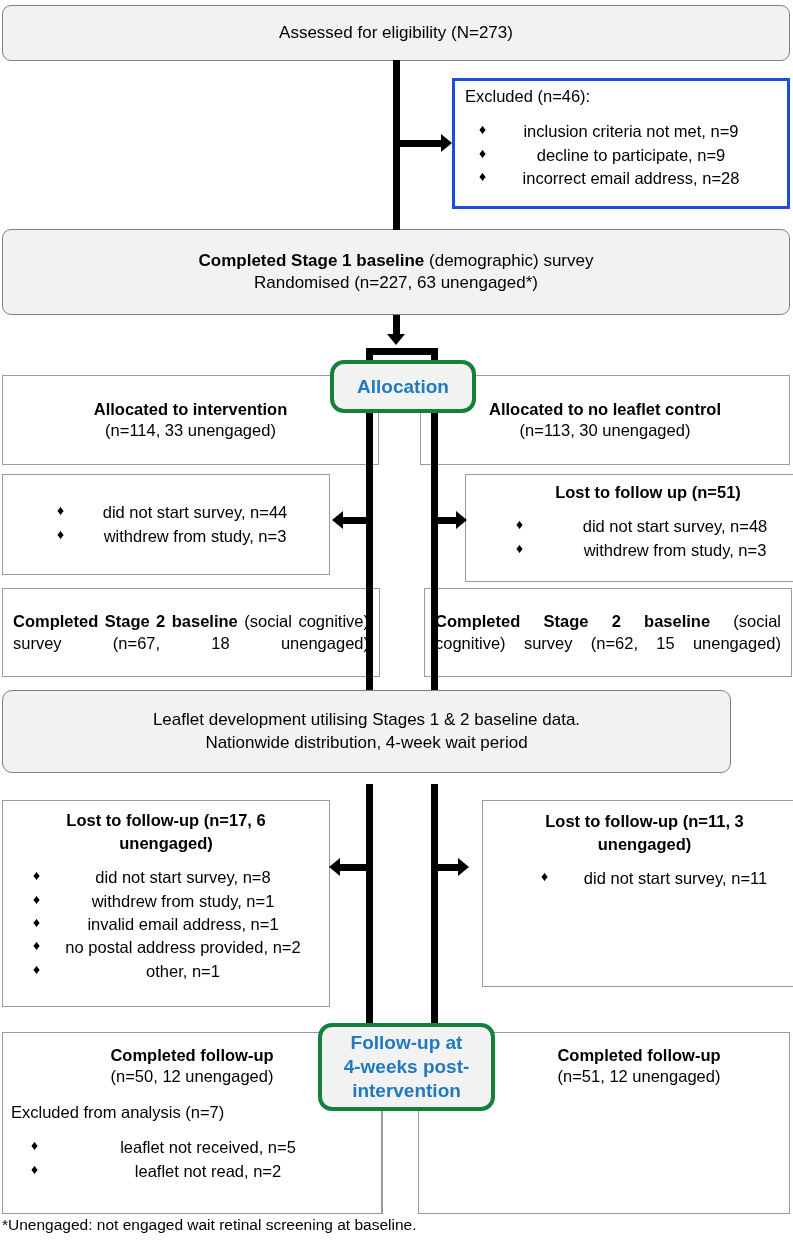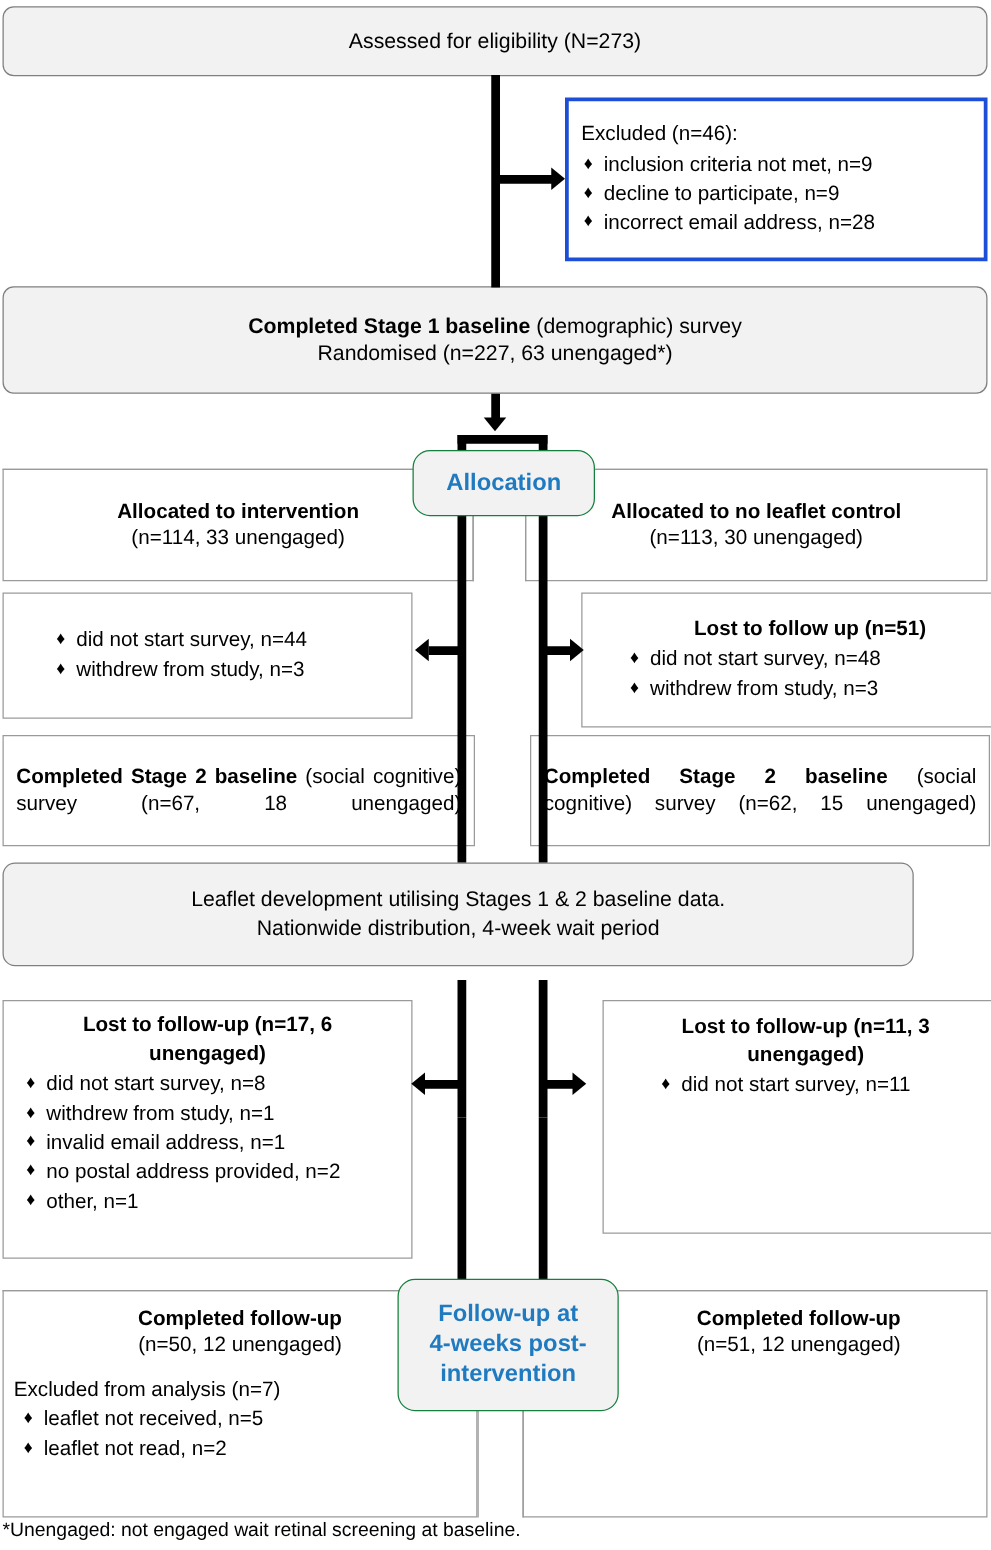--- a/index.html
+++ b/index.html
@@ -54,22 +54,23 @@
     text-align: justify;
     text-align-last: justify;
     font-size: 16.5px;
     line-height: 1.32;
     padding: 0 10px;
   }
 
   
   ul.bul {
     list-style: none;
-    margin: 0;
+    margin: 12px;
     padding: 0;
+    text-align: center;
   }
   ul.bul li {
     font-size: 16.5px;
     line-height: 1.42;
     white-space: nowrap;
     position: relative;
     padding-left: 18px;
   }
   ul.bul li:before {
     content: "\2666";
@@ -85,21 +86,21 @@
     line-height: 1.28;
     margin-bottom: 2px;
   }
   .pad-l { padding-left: 10px; padding-right: 8px; }
 
   
   .pill {
     position: absolute;
     box-sizing: border-box;
     background: #f2f2f2;
-    border: 1px solid #15803d;
+    border: 4px solid #15803d;
     border-radius: 14px;
     display: flex;
     align-items: center;
     justify-content: center;
     text-align: center;
     color: #1f7ac0;
     font-weight: bold;
     font-size: 19px;
     line-height: 1.25;
     z-index: 40;
@@ -298,21 +299,21 @@
     </div>
   </div>
 
   <div class="box hairline" style="left:418px; top:1032px; width:372px; height:182px; justify-content:flex-start;">
     <div style="padding-top:12px; padding-left:70px;">
       <div class="ctext b" style="text-align:center;">Completed follow-up</div>
       <div class="ctext" style="text-align:center;">(n=51, 12 unengaged)</div>
     </div>
   </div>
 
-  <div class="pill" style="left:318px; top:1023px; width:177px; height:106px; flex-direction:column;">
+  <div class="pill" style="left:318px; top:1023px; width:177px; height:88px; flex-direction:column;">
     <span>Follow-up at</span>
     <span>4-weeks post-</span>
     <span>intervention</span>
   </div>
 
   <div class="footnote">*Unengaged: not engaged wait retinal screening at baseline.</div>
 
 </div>
 
 </body></html>

